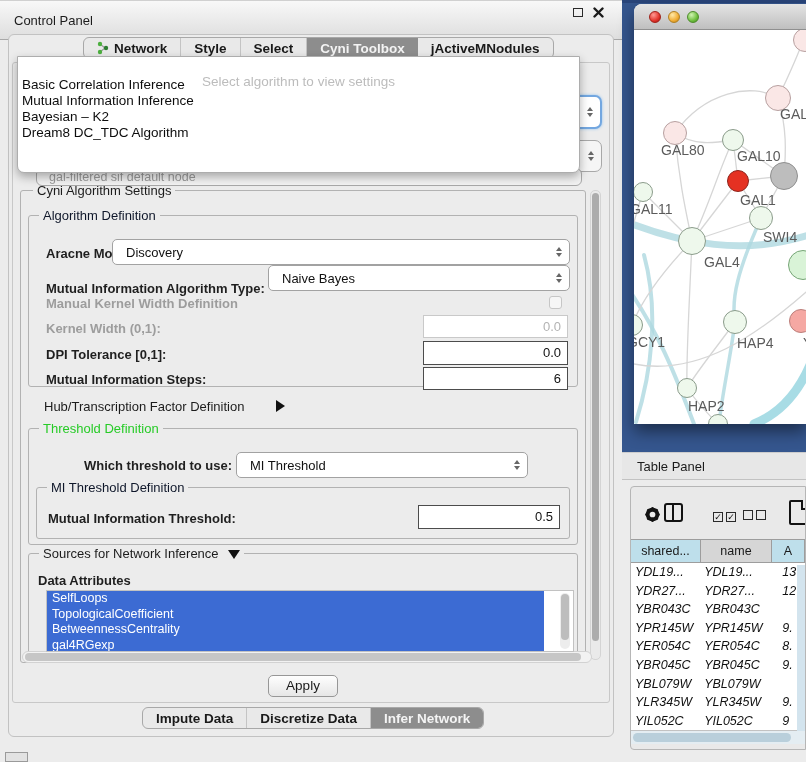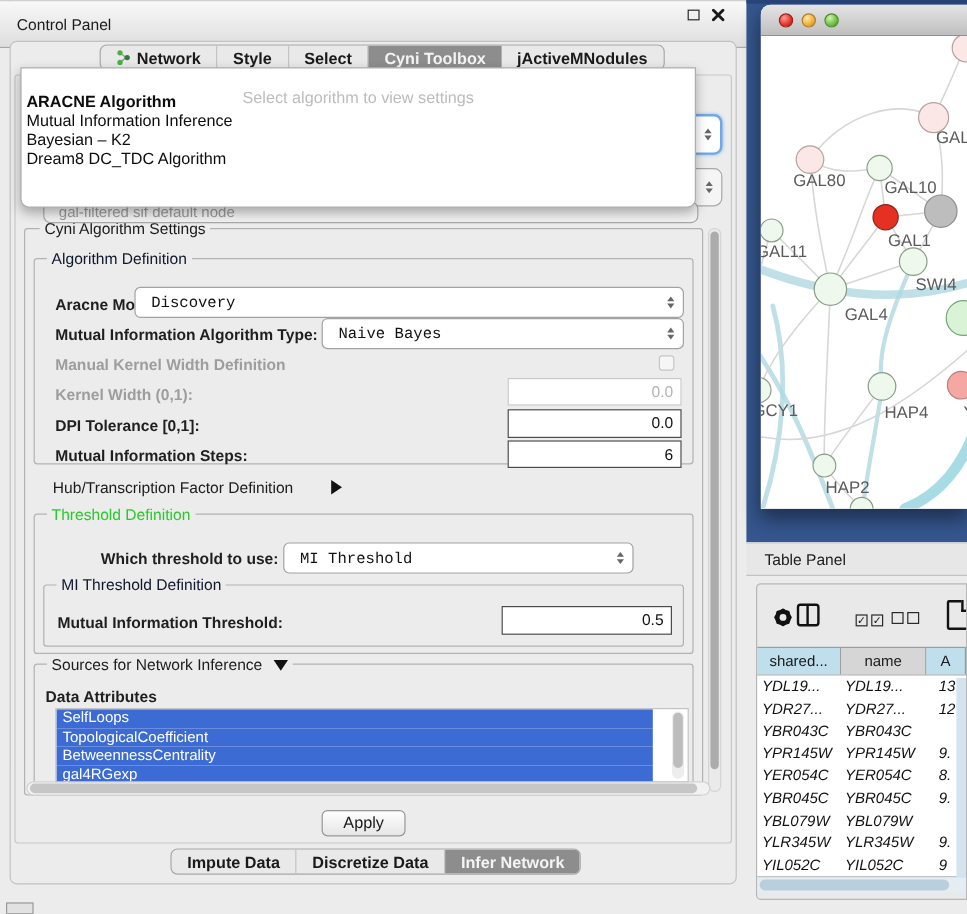--- a/index.html
+++ b/index.html
@@ -57,21 +57,21 @@
     font-size:13px; color:#1c1c1c; }
   .gt-blue { color:#0f172a; }
   .gt-green { color:#27cb27; }
 
   .lbl { font-size:13px; font-weight:bold; color:#1f1f1f; }
   .lbl.dis { color:#9d9d9d; }
   .plain { font-size:13px; color:#1c1c1c; }
 
   .combo { background:#fff; border:1px solid #a2a2a2; border-radius:5px;
     display:flex; align-items:center; font-size:13px; color:#111;
-    padding-left:13px; position:absolute;font-family:Liberation Mono, monospace; }
+    padding-left:13px; position:absolute; }
   .spinner { position:absolute; right:7px; top:50%; transform:translateY(-50%);
     display:flex; flex-direction:column; gap:2px; }
   .spinner i { width:0; height:0; border-left:3.5px solid transparent; border-right:3.5px solid transparent; display:block; }
   .spinner .up { border-bottom:4px solid #666; }
   .spinner .dn { border-top:4px solid #666; }
 
   .field { position:absolute; background:#fff; font-size:13px; color:#111;
     text-align:right; padding:3px 6px 0 6px; }
   .field.strong { border:1.5px solid #4c4c4c; }
   .field.dis { border:1px solid #c9c9c9; color:#b3b3b3; }
@@ -208,21 +208,21 @@
       <i class="dn"></i>
     </span>
 </div>
 <div class="abs combo-gal">
   <span>gal-filtered sif default node</span>
 </div>
 
 <div class="abs dd-overlay">
   <div class="dd-placeholder">Select algorithm to view settings</div>
   <div id="dd-items">
-      <div class="dd-item bold">ARACNE Algorithm</div>
+      <div class="dd-item">Basic Correlation Inference</div>
       <div class="dd-item">Mutual Information Inference</div>
       <div class="dd-item">Bayesian – K2</div>
       <div class="dd-item">Dream8 DC_TDC Algorithm</div>
     </div>
 </div>
 
 <div class="abs group" style="left:20px; top:190px; width:566px; height:473px;">
   <span class="group-title" style="left:12px;">Cyni Algorithm Settings</span>
 </div>
 <div class="abs vsb">
@@ -233,21 +233,21 @@
   <span class="group-title gt-blue" style="left:10px;">Algorithm Definition</span>
 </div>
 <span class="abs lbl" style="left:46px; top:246px;">Aracne Mode:</span>
 <div class="abs combo" style="left:112px; top:239px; width:458px; height:26px;">
   <span>Discovery</span>
   <span class="spinner">
       <i class="up"></i>
       <i class="dn"></i>
     </span>
 </div>
-<span class="abs lbl" style="left:46px; top:271px;">Mutual Information Algorithm Type:</span>
+<span class="abs lbl" style="left:46px; top:281px;">Mutual Information Algorithm Type:</span>
 <div class="abs combo" style="left:268px; top:265px; width:302px; height:26px;">
   <span>Naive Bayes</span>
   <span class="spinner">
       <i class="up"></i>
       <i class="dn"></i>
     </span>
 </div>
 <span class="abs lbl dis" style="left:46px; top:296px;">Manual Kernel Width Definition</span>
 <span class="abs chk" style="left:549px; top:296px;"></span>
 <span class="abs lbl dis" style="left:46px; top:321px;">Kernel Width (0,1):</span>

